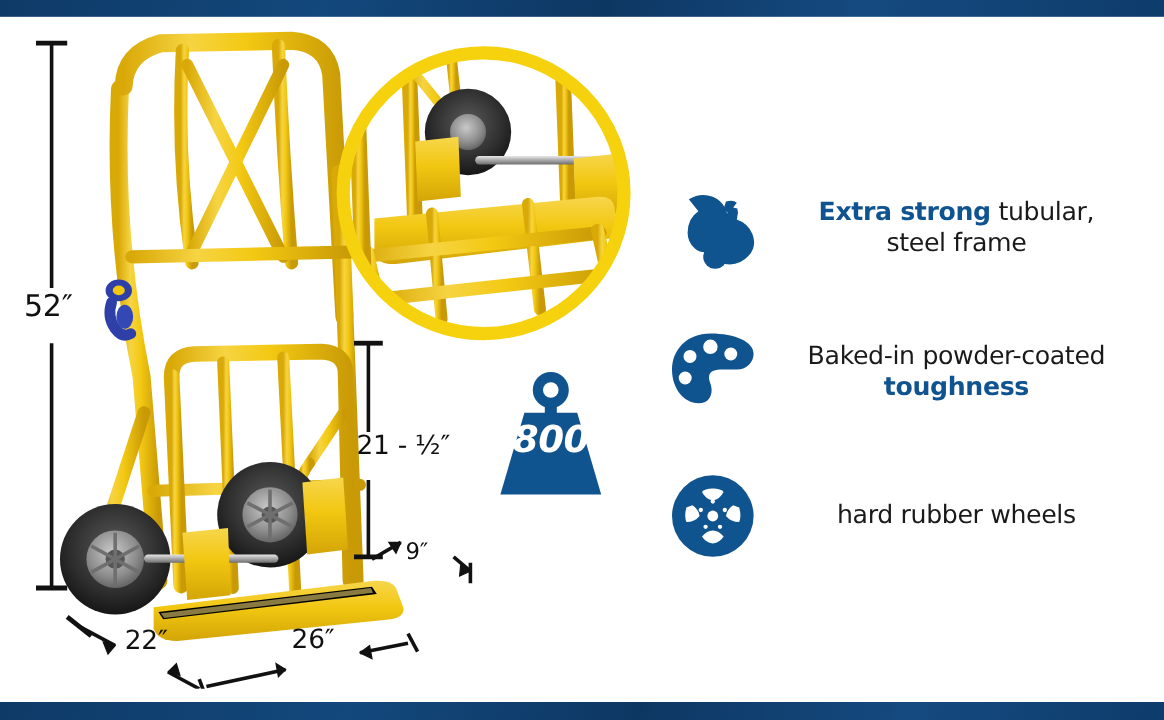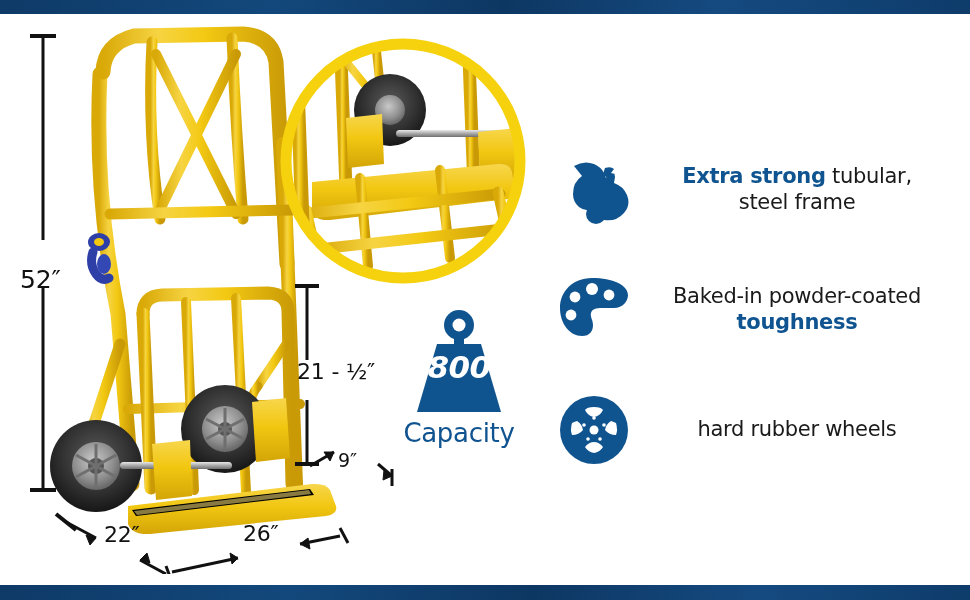--- a/index.html
+++ b/index.html
@@ -18,21 +18,21 @@
   .band.bottom{top:585px;height:15px;
     background:linear-gradient(100deg,#0e3a67 0%,#13487c 30%,#0d3763 55%,#154a80 78%,#0e3c6b 100%);}
 
   
   .truck-art{position:absolute;left:0;top:14px;width:545px;height:560px;}
   .truck-art svg{display:block;}
 
   
   .dim{position:absolute;color:#111;font-family:"DejaVu Sans",sans-serif;
        font-weight:400;white-space:nowrap;letter-spacing:-0.2px;}
-  .dim-52{left:20px;top:265px;font-size:25px;}
+  .dim-52{left:20px;top:240px;font-size:25px;}
   .dim-21{left:297px;top:359px;font-size:22px;}
   .dim-9{left:338px;top:449px;font-size:19px;}
   .dim-22{left:104px;top:522px;font-size:22px;}
   .dim-26{left:243px;top:521px;font-size:22px;text-align:right;}
 
   
   .capacity{position:absolute;left:398px;top:308px;width:122px;text-align:center;}
   .cap-ico{position:relative;width:122px;height:110px;}
   .cap-ico svg{display:block;}
   .cap-num{position:absolute;left:0;top:44px;width:122px;text-align:center;
@@ -244,21 +244,20 @@
     <div class="cap-ico">
       <svg width="122" height="110" viewBox="0 0 122 110">
         <circle cx="61" cy="17" r="15" fill="#10548f"></circle>
         <circle cx="61" cy="17" r="6.5" fill="#ffffff"></circle>
         <rect x="56" y="26" width="10" height="14" fill="#10548f"></rect>
         <path d="M39 36 L83 36 L103 104 L19 104 Z" fill="#10548f"></path>
       </svg>
       <div class="cap-num">800</div>
       <div class="cap-unit">lb</div>
     </div>
-    <div class="cap-label">Capacity</div>
   </div>
 
   <div class="features">
 
     <div class="feature">
       <div class="f-icon">
         <svg width="72" height="72" viewBox="0 0 72 72">
           <path d="M16 12 q10 -6 20 -2 q7 3 10 9 l2 5 q2 -4 6 -4 q3 0 3 3 l-1 6
                    q9 3 13 12 q4 10 -3 18 q-8 9 -20 7 q-10 -2 -14 -10
                    q-6 1 -11 -3 q-6 -5 -6 -13 q0 -12 9 -18 z" fill="#10548f"></path>

